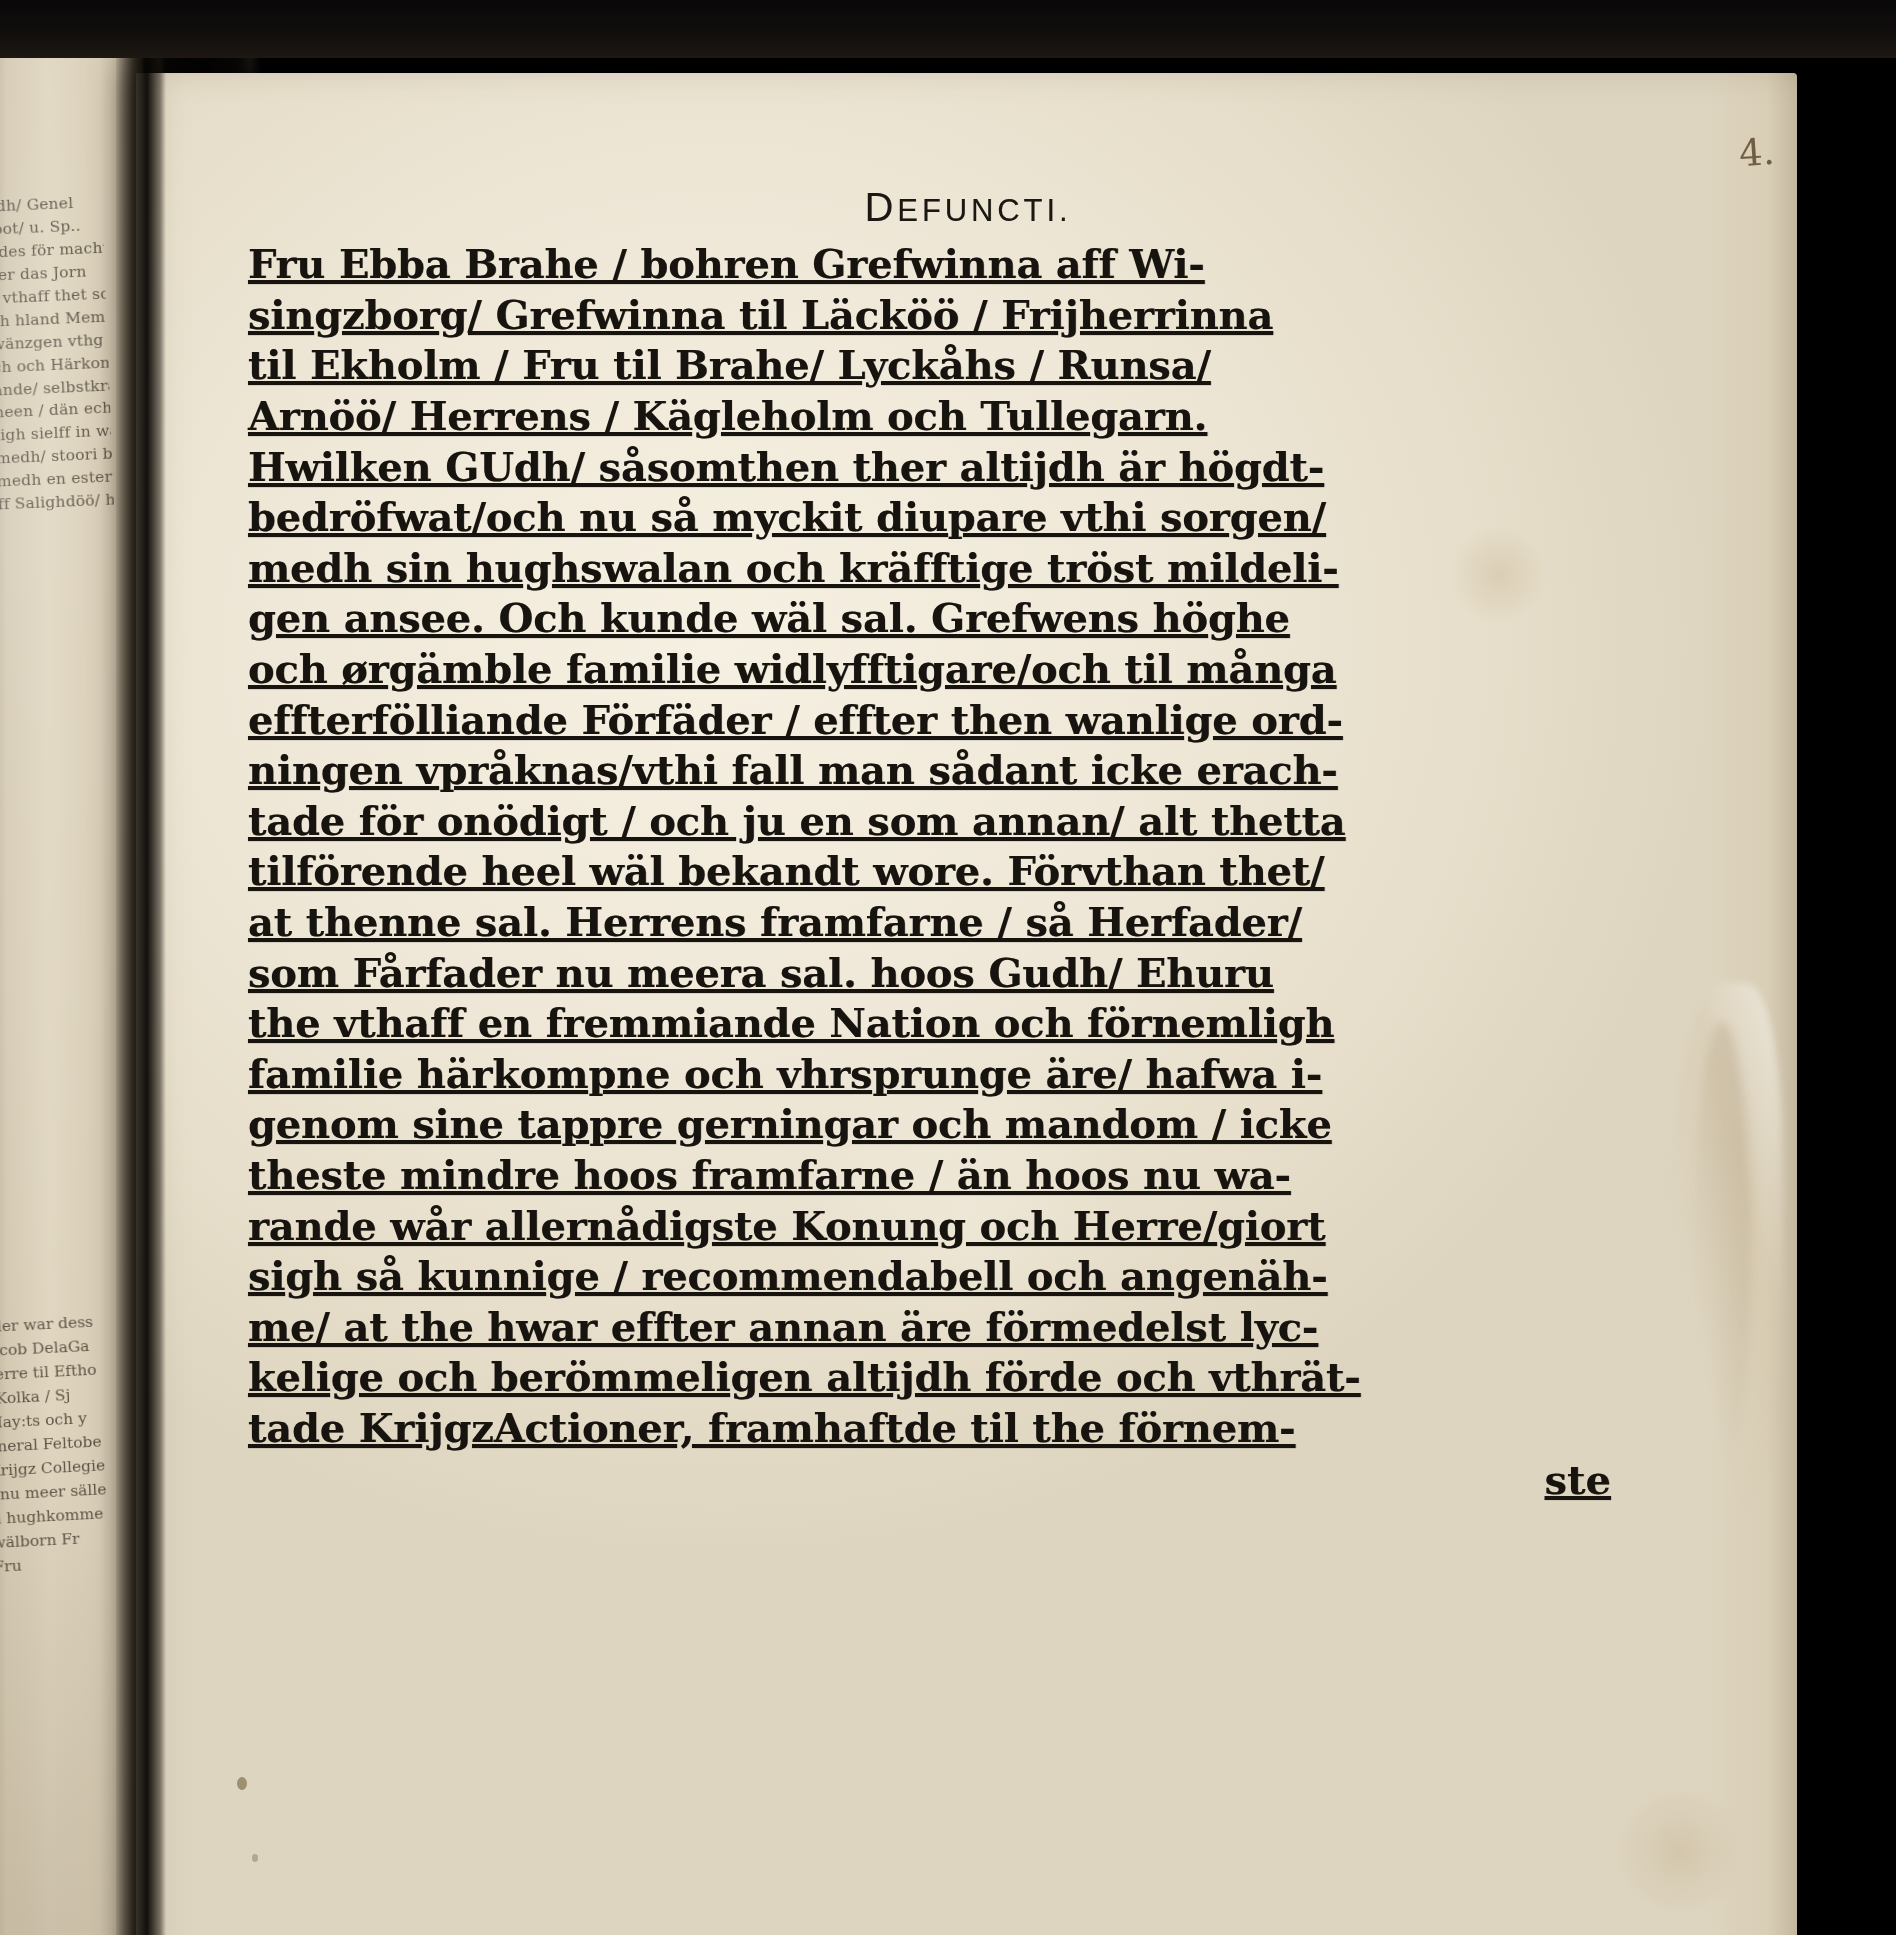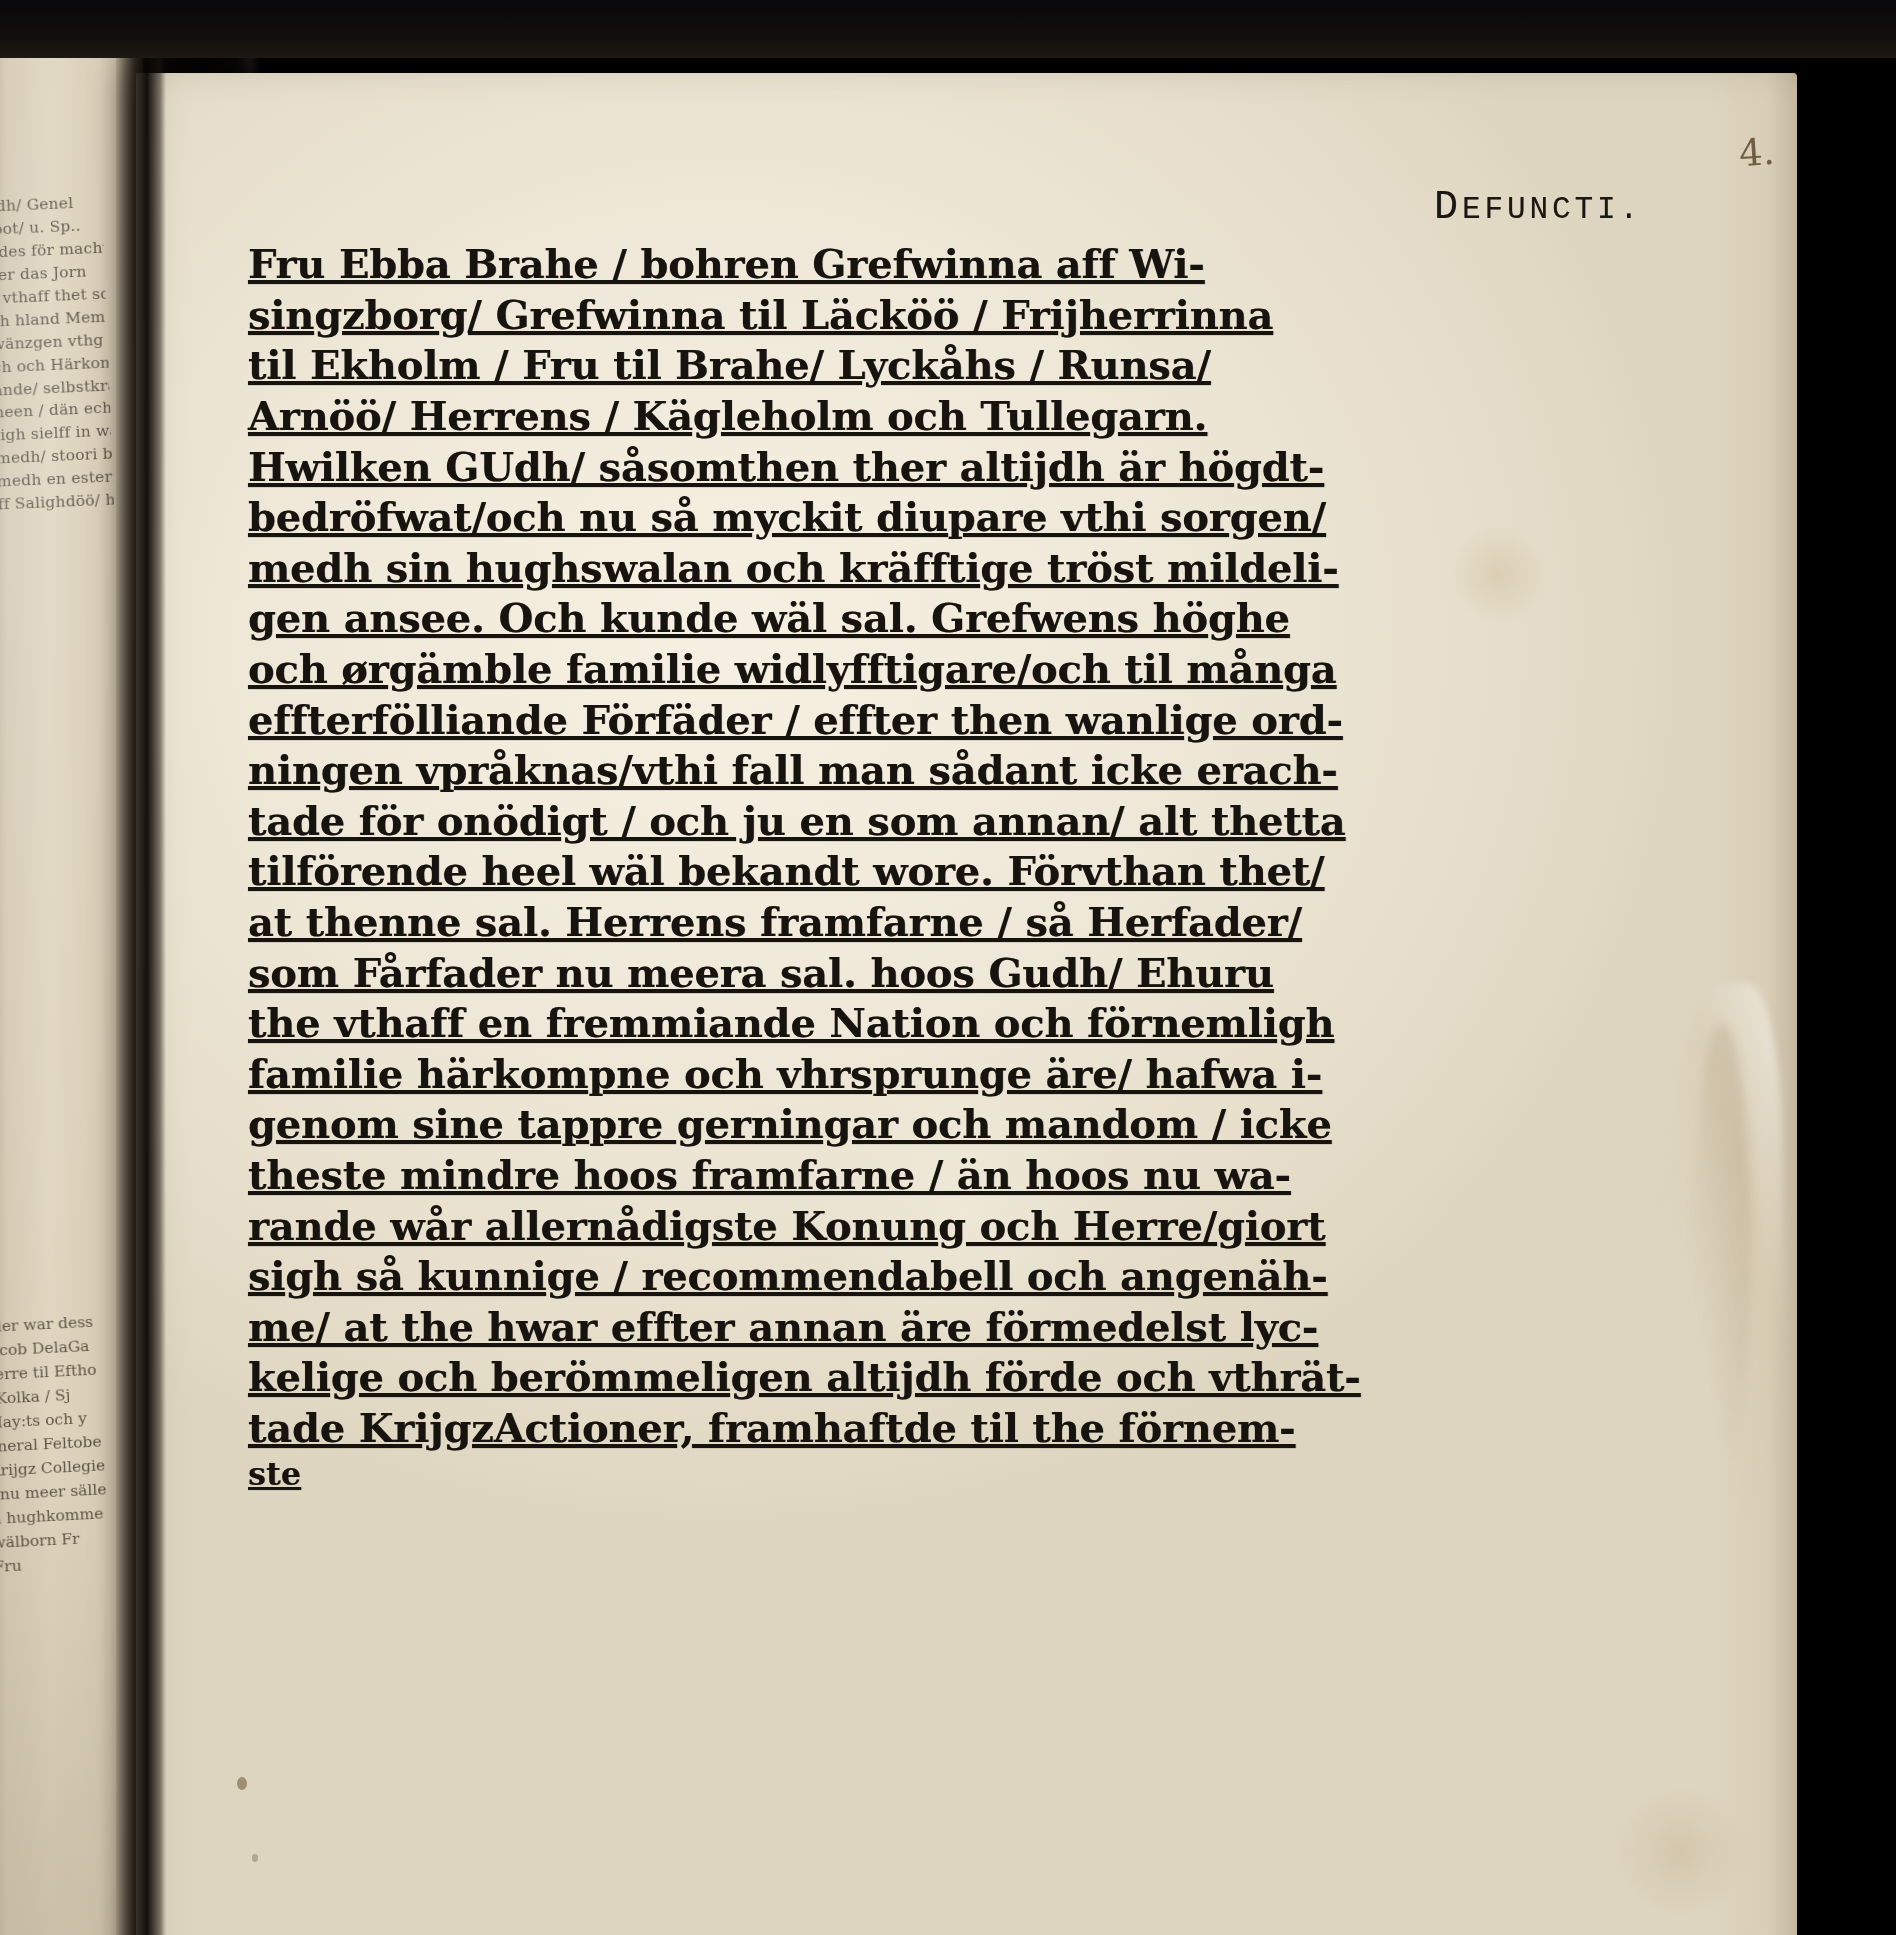--- a/index.html
+++ b/index.html
@@ -208,22 +208,22 @@
   
   .textblock {
     position: absolute;
     left: 112px;
     top: 112px;
     width: 1394px;
     z-index: 5;
   }
 
   .heading {
-    text-align: right;
-    font-family: Liberation Mono, monospace;
+    text-align: center;
+    font-family: Liberation Sans, sans-serif;
     font-size: 40px;
     letter-spacing: 3.9px;
     color: #1b1713;
     margin: 0 0 9.3px 46px;
     text-shadow: 0.2px 0.2px 0 rgba(30,24,18,0.35);
   }
   .heading .small {
     font-size: 31px;
   }
 
@@ -236,21 +236,22 @@
     font-size: 40px;
     line-height: 1.265;
     letter-spacing: -0.2px;
     white-space: nowrap;
     font-weight: 700;
     text-shadow:
       0.4px 0.2px 0 rgba(25,20,15,0.40),
       -0.2px 0.2px 0 rgba(25,20,15,0.22);
   }
   .body .lastline {
-    font-size: 32px;
+    text-align: right;
+    font-size: 40px;
     line-height: 1.30;
     font-weight: 700;
     padding-right: 31px;
     text-shadow: 0.4px 0.2px 0 rgba(25,20,15,0.40);
   }
 
   
   .body .line::selection { background: transparent; }
 
   

